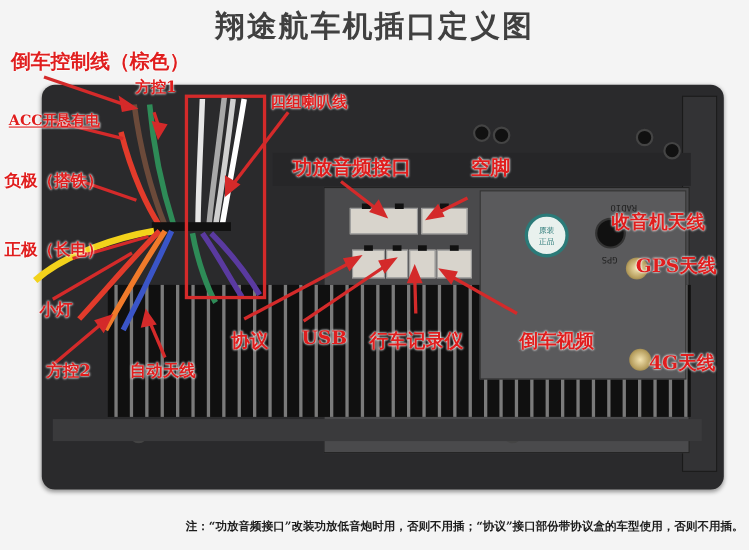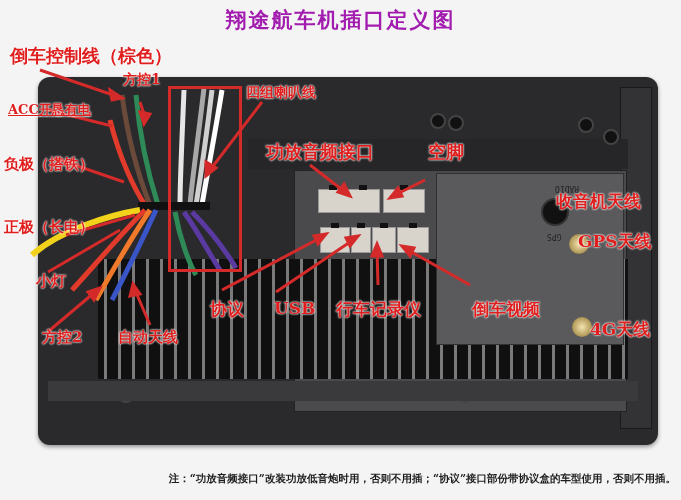--- a/index.html
+++ b/index.html
@@ -1,17 +1,17 @@
 <!DOCTYPE html>
 <html><head>
 <meta charset="utf-8">
 <style>
   html,body{margin:0;padding:0;}
   body{width:681px;height:500px;background:#f4f4f4;position:relative;overflow:hidden;font-family:"DejaVu Sans",sans-serif;}
-  .title{position:absolute;left:0;top:6px;width:681px;text-align:center;font-size:21px;font-weight:bold;color:#a21caf;letter-spacing:2px;font-family:"DejaVu Serif",serif;}
+  .title{position:absolute;left:0;top:6px;width:681px;text-align:center;font-size:27px;font-weight:bold;color:#404040;letter-spacing:2px;font-family:"DejaVu Serif",serif;}
   .device{position:absolute;left:38px;top:77px;width:620px;height:368px;background:#2a2a2c;border-radius:12px;box-shadow:0 2px 4px rgba(0,0,0,.4);}
   .device .rim{position:absolute;right:6px;top:10px;width:30px;height:340px;border:1px solid #1a1a1a;background:#333335;}
   .plate{position:absolute;left:256px;top:93px;width:331px;height:240px;background:#4a4a4c;border:1px solid #222;}
   .plate-top{position:absolute;left:210px;top:62px;width:380px;height:30px;background:#262628;}
   .radio-plate{position:absolute;left:398px;top:96px;width:186px;height:170px;background:#5a5a5c;border:1px solid #303030;}
   .fin-area{position:absolute;left:60px;top:182px;width:530px;height:120px;background:#101010;}
   .fin{position:absolute;top:0;width:3px;height:120px;background:#7a7a7a;}
   .bottom-band{position:absolute;left:10px;top:304px;width:590px;height:20px;background:#3a3a3c;}
   .serial{position:absolute;left:225px;top:318px;width:160px;height:12px;border:1px solid #555;font-size:7px;color:#666;font-family:"DejaVu Sans Mono",monospace;line-height:12px;text-align:center;overflow:hidden;}
   .screw{position:absolute;width:12px;height:12px;border-radius:50%;background:#111;border:2px solid #444;}
@@ -69,20 +69,24 @@
       <div class="fin" style="left: 426px;"></div>
       <div class="fin" style="left: 440px;"></div>
       <div class="fin" style="left: 454px;"></div>
       <div class="fin" style="left: 468px;"></div>
       <div class="fin" style="left: 482px;"></div>
       <div class="fin" style="left: 496px;"></div>
       <div class="fin" style="left: 510px;"></div>
       <div class="fin" style="left: 524px;"></div>
     </div>
   <div class="radio-plate">
+    <div class="seal" style="left:40px;top:20px;">
+      <span>原装</span><br>
+      <span>正品</span>
+    </div>
     <div class="plate-label" style="left:118px;top:10px;">RADIO</div>
     <div class="antenna-hole" style="left:104px;top:24px;"></div>
     <div class="plate-label" style="left:110px;top:58px;">GPS</div>
     <div class="antenna-jack" style="left:132px;top:60px;"></div>
   </div>
   <div class="antenna-jack" style="left:534px;top:240px;"></div>
 
   <div class="conn" style="left:280px;top:112px;width:60px;height:22px;">
       <div class="tab" style="left:10px"></div>
       <div class="tab" style="left:40px"></div>

